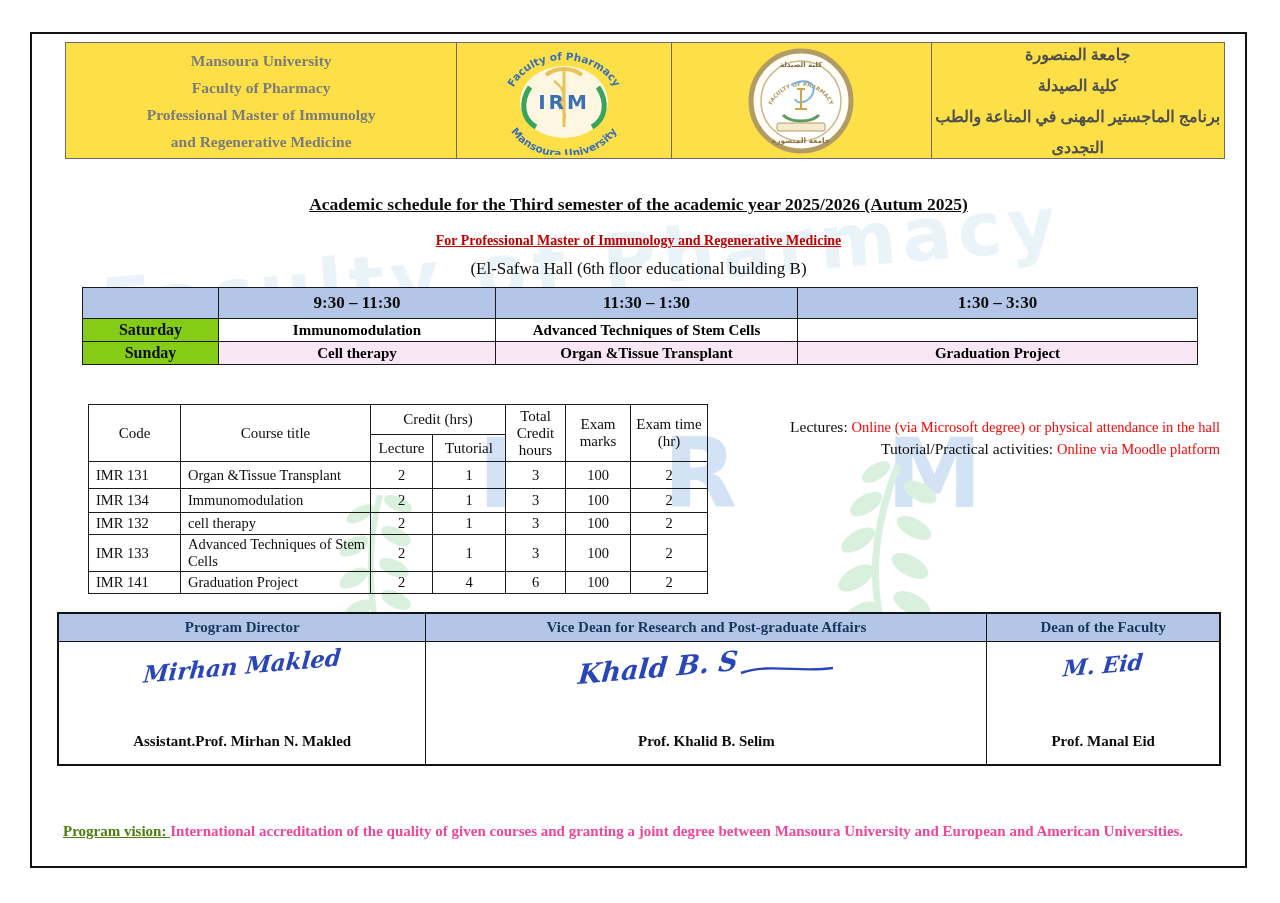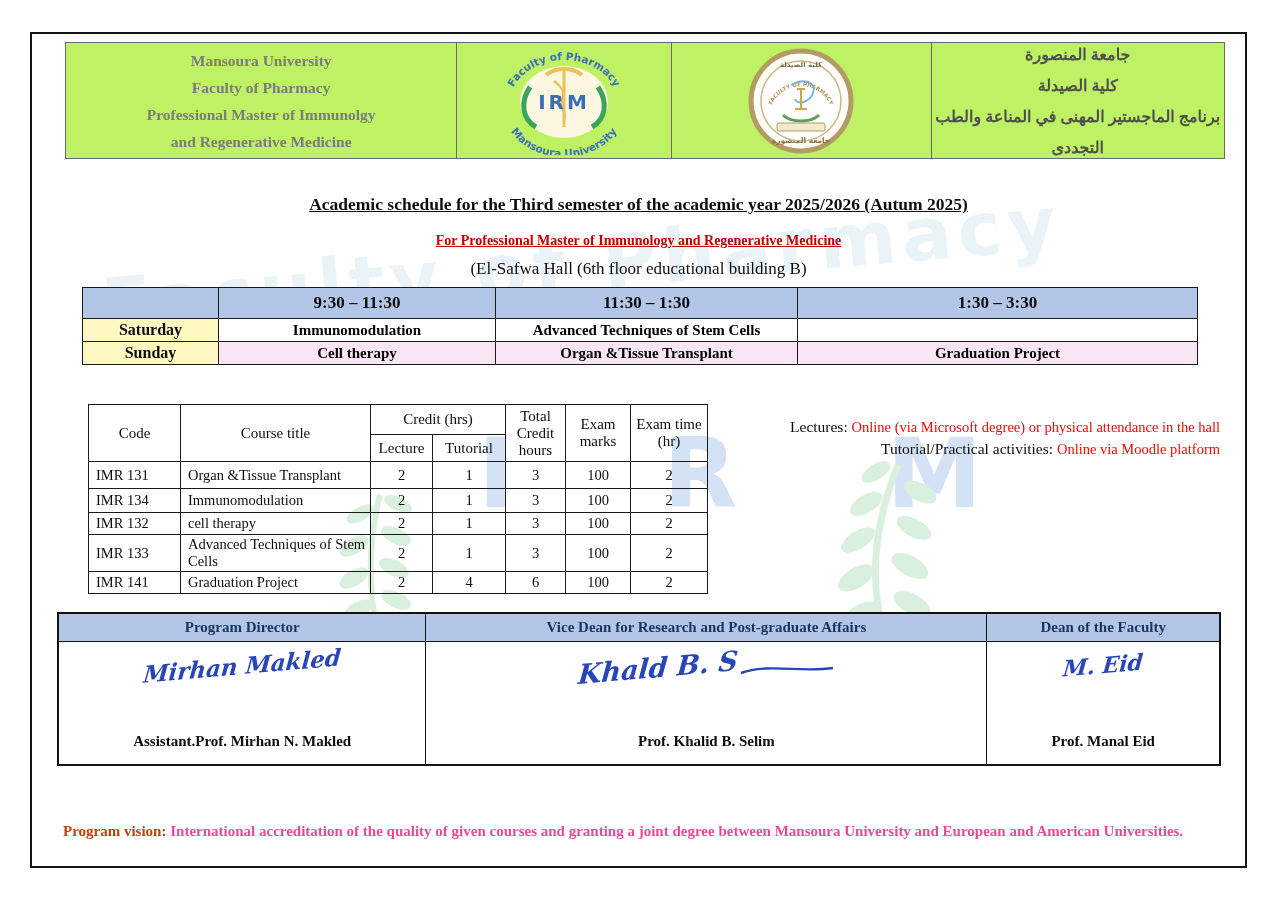--- a/index.html
+++ b/index.html
@@ -15,42 +15,42 @@
   .wm { pointer-events:none; z-index:0; }
   #wm-arc { left:100px; top:215px; width:1100px; font-family:"DejaVu Sans",sans-serif;
     font-size:74px; font-weight:bold; color:rgba(94,160,196,0.13);
     transform:rotate(-5deg); letter-spacing:6px; white-space:nowrap; }
   #wm-irm { left:478px; top:418px; font-family:"DejaVu Sans",sans-serif;
     font-size:96px; font-weight:bold; color:rgba(140,178,226,0.38);
     letter-spacing:58px; white-space:nowrap; }
 
   
   #header-box { left:65px; top:42px; width:1160px; height:117px;
-    border:1px solid #6b6b6b; display:flex; background:#bef264; z-index:2; }
+    border:1px solid #6b6b6b; display:flex; background:#fde047; z-index:2; }
   .hdr-cell { height:100%; border-right:1px solid #6b6b6b; display:flex;
     flex-direction:column; align-items:center; justify-content:center; }
   .hdr-cell:last-child { border-right:none; }
   #hdr-en { width:392px; }
   #hdr-logo1 { width:215px; }
   #hdr-logo2 { width:260px; }
   #hdr-ar { width:293px; direction:rtl; }
   #hdr-en div { font-weight:bold; font-size:15.5px; color:#7b7b7b; line-height:27px; text-align:center; }
   #hdr-ar div { font-size:16px; color:#4f4f4f; line-height:31px; text-align:center; font-weight:bold; }
 
   
   .title-line { left:35px; width:1207px; text-align:center; z-index:2; }
   #title-main { top:194px; font-size:17.5px; font-weight:bold; color:#0d0d0d; text-decoration:underline; }
   #title-program { top:233px; font-size:14px; font-weight:bold; color:#c00000; text-decoration:underline; }
   #title-hall { top:259px; font-size:17px; color:#0d0d0d; }
 
   
   #schedule { left:82px; top:287px; z-index:2; border-collapse:collapse; table-layout:fixed; }
   #schedule td { border:1.5px solid #1a1a1a; text-align:center; vertical-align:middle; overflow:hidden; }
   #schedule .t-time { background:#b4c6e7; font-weight:bold; font-size:17px; height:31px; color:#0d0d0d; }
-  #schedule .t-day  { background:#fef9c3; font-weight:bold; font-size:16px; height:23px; color:#0d0d0d; }
+  #schedule .t-day  { background:#84cc16; font-weight:bold; font-size:16px; height:23px; color:#0d0d0d; }
   #schedule .t-white { background:#ffffff; font-weight:bold; font-size:15px; }
   #schedule .t-pink  { background:#f9e6f4; font-weight:bold; font-size:15px; }
 
   
   #courses { left:88px; top:404px; z-index:2; border-collapse:collapse; table-layout:fixed; }
   #courses td { border:1.3px solid #1a1a1a; text-align:center; vertical-align:middle;
     font-size:14.5px; color:#0d0d0d; background:transparent; padding:1px 3px; }
   #courses td.hd { font-size:15px; }
   #courses td.lft { text-align:left; padding-left:7px;margin-left:32px; }
 
@@ -70,21 +70,21 @@
     font-weight:bold; font-size:15px; color:#17365d; }
   .sig-cell { display:flex; flex-direction:column; align-items:center; justify-content:space-between;
     padding:10px 0 14px 0; }
   .sig-script { font-family:"DejaVu Serif", serif; font-style:italic; font-weight:bold;
     color:#2946b8; transform:rotate(-5deg) skewX(-10deg); }
   .sig-flourish { margin-top:-14px; }
   .sig-name { font-weight:bold; font-size:15px; color:#0d0d0d;font-family:Liberation Serif, serif; }
 
   
   #footer-lines { left:63px; top:820px; width:1150px; z-index:2; line-height:21px; }
-  #footer-lines .lbl { color:#c2410c; font-weight:bold; font-size:15px; }
+  #footer-lines .lbl { color:#4d7c0f; font-weight:bold; font-size:15px;text-decoration:underline; }
   #footer-lines .txt { color:#ec4899; font-weight:bold; font-size:15px; }
 </style>
 </head>
 <body>
 
 <div id="page-frame" class="abs"></div>
 
 <div id="wm-arc" class="abs wm">Faculty of Pharmacy</div>
 <div id="wm-irm" class="abs wm">I R M</div>
 <svg class="abs wm" style="left:318px; top:440px;" width="120" height="200" viewBox="0 0 120 200">

